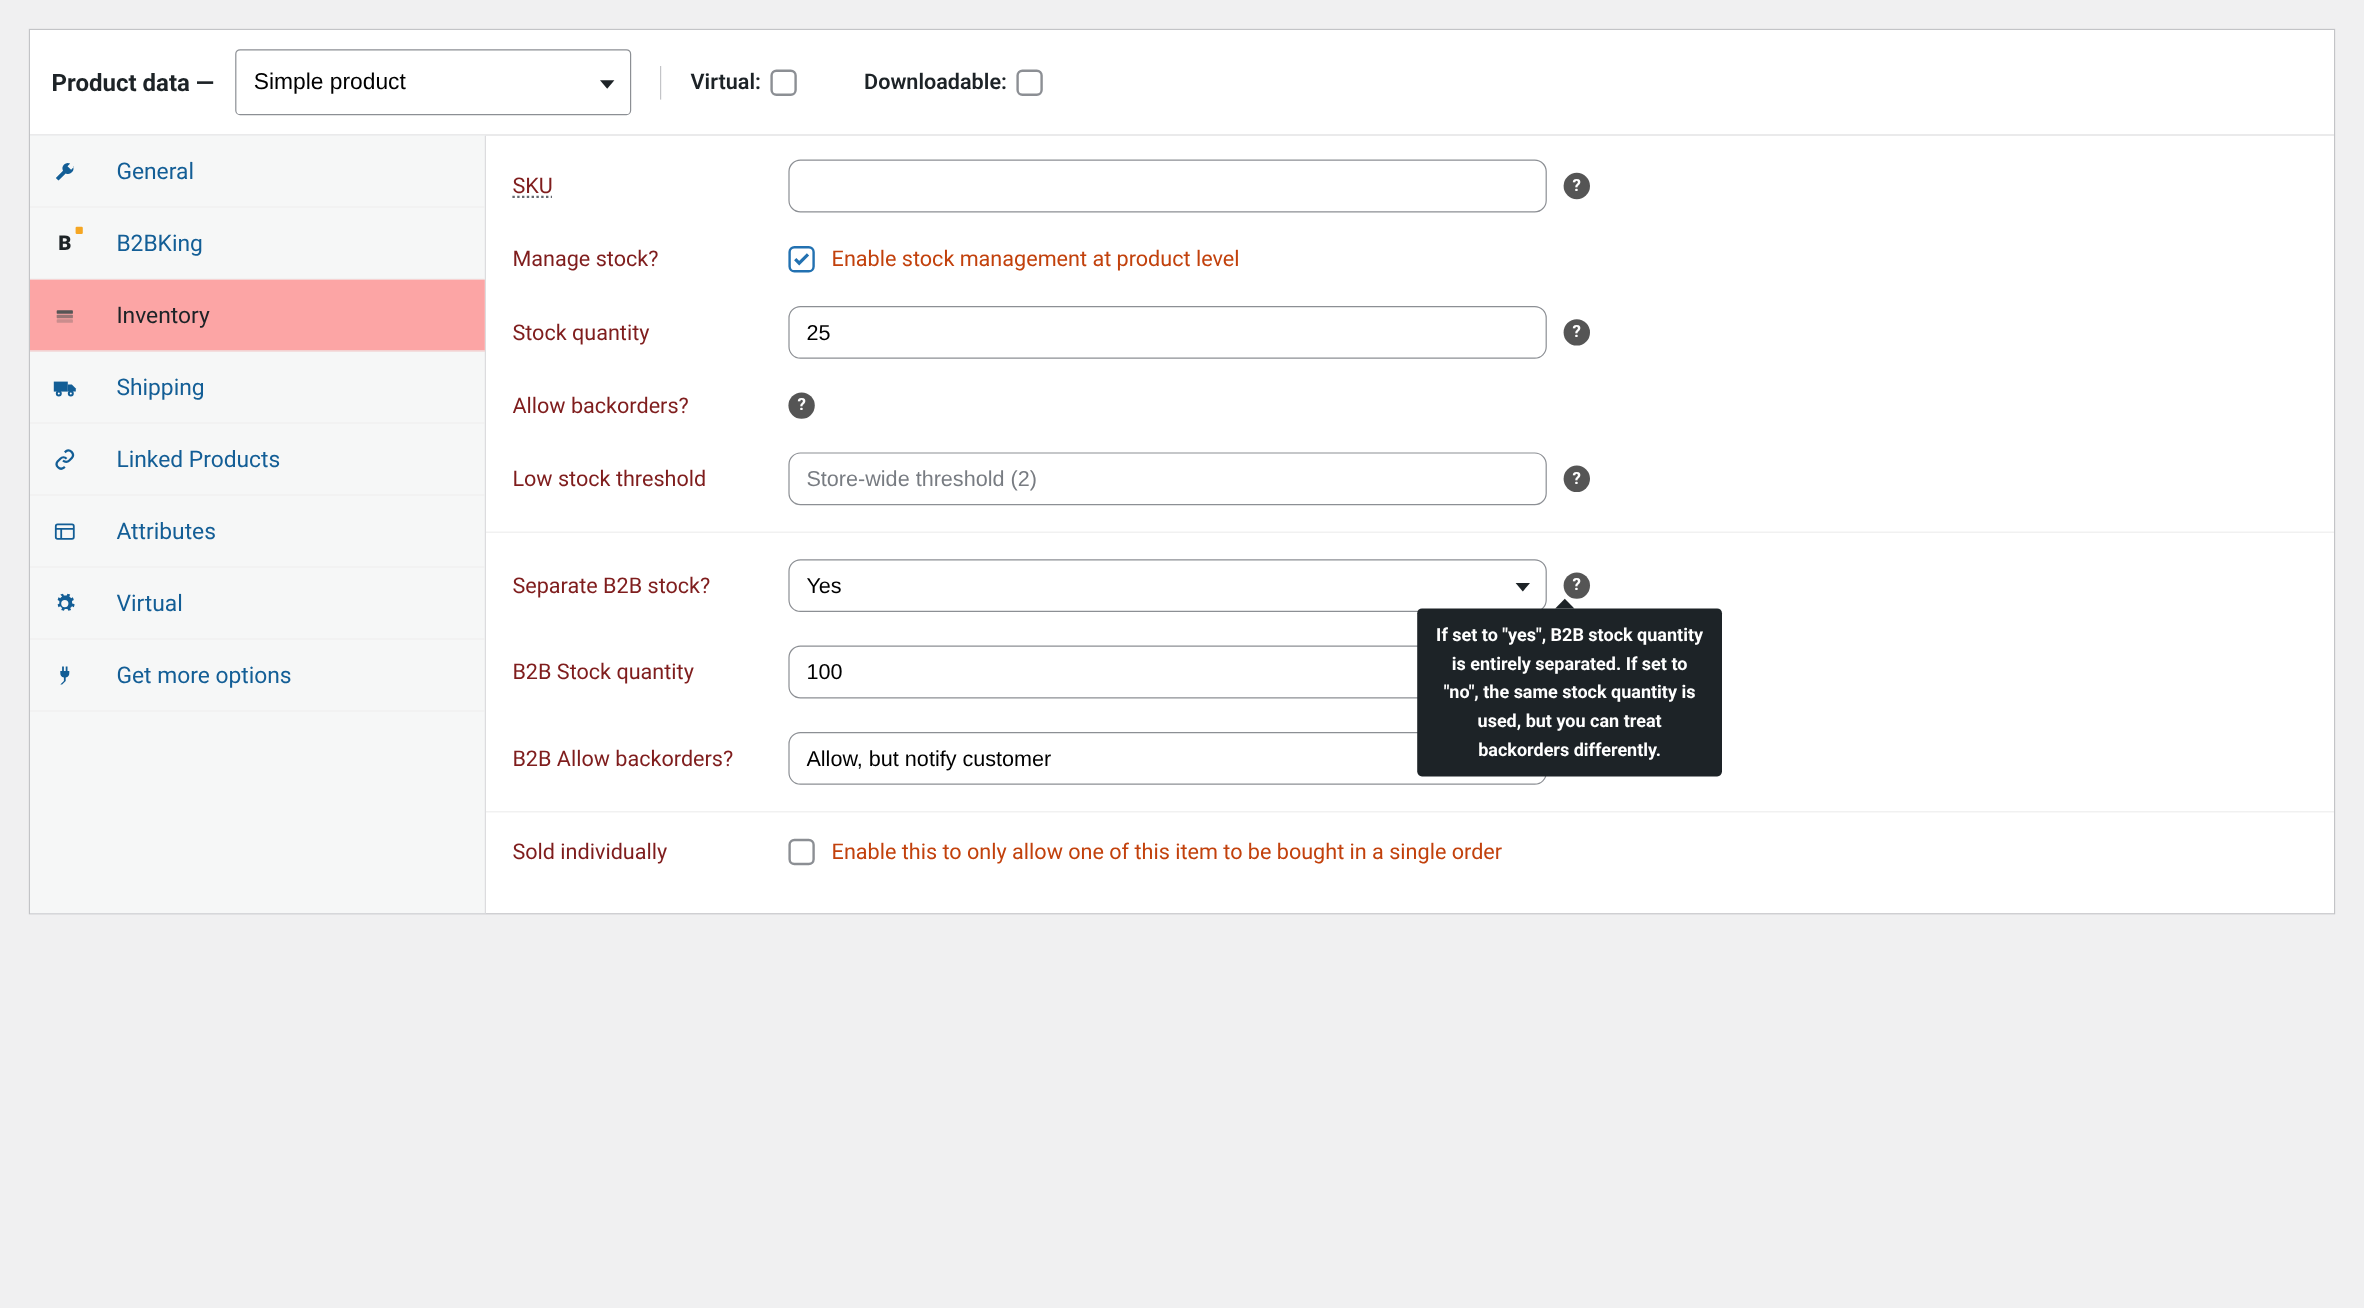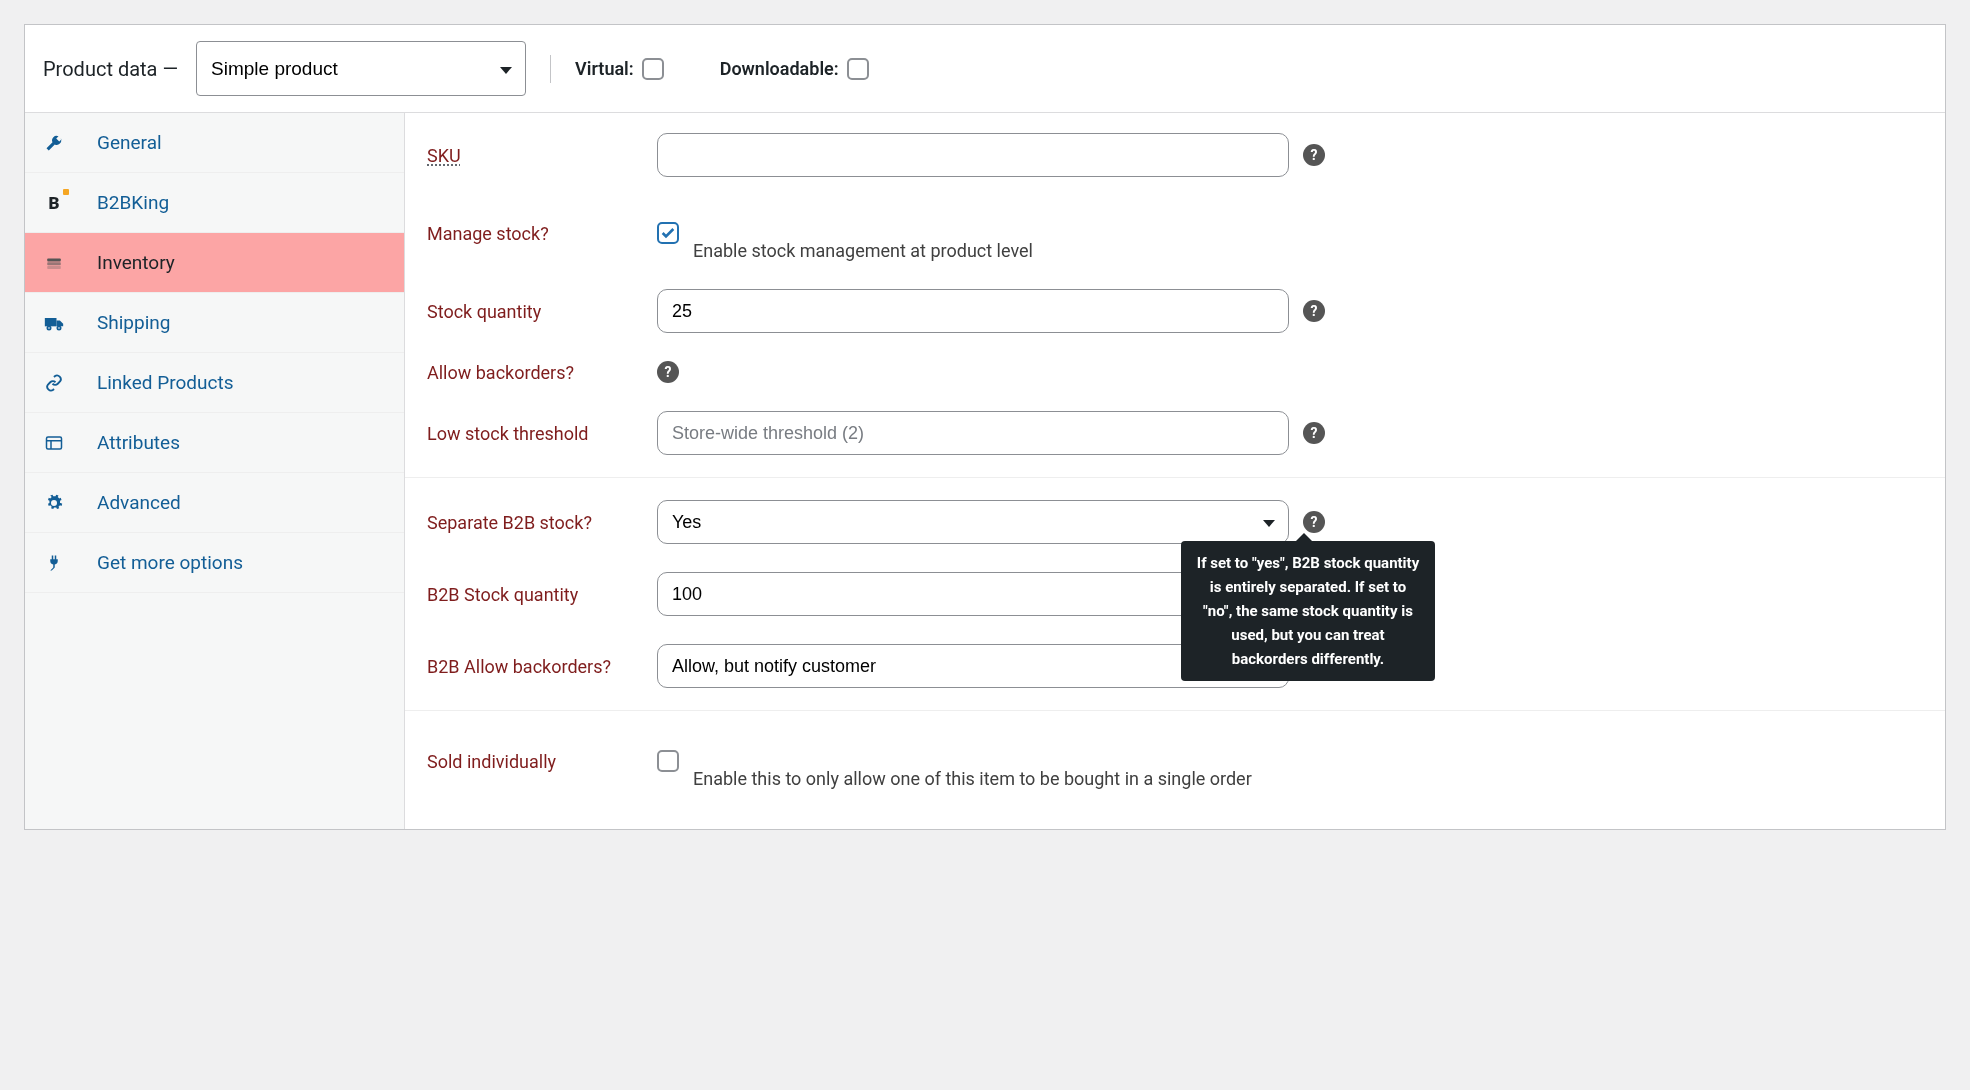--- a/index.html
+++ b/index.html
@@ -16,21 +16,21 @@
     overflow: visible;
   }
   .panel-header {
     display: flex;
     align-items: center;
     padding: 16px 18px;
     border-bottom: 1px solid #dcdcde;
     gap: 18px;
   }
   .panel-title {
-    font-weight: 400;
+    font-weight: 700;
     font-size: 20px;
   }
   .product-type-select {
     width: 330px;
     height: 55px;
     padding: 0 14px;
     font-size: 19px;
     border: 1px solid #8c8f94;
     border-radius: 4px;
     background: #fff;
@@ -165,22 +165,21 @@
     flex-shrink: 0;
     position: relative;
   }
   .divider {
     height: 1px;
     background: #eee;
     margin: 8px 0;
   }
   .inline-desc {
     font-size: 18px;
-    color: #404040;
-    margin-top: 35px;
+    color: #c2410c;
   }
   .tooltip {
     position: absolute;
     background: #1d2327;
     color: #fff;
     font-size: 15px;
     line-height: 1.6;
     padding: 10px 14px;
     border-radius: 4px;
     width: 254px;
@@ -287,21 +286,21 @@
             </svg>
         </span>
         <span>Attributes</span>
       </div>
       <div class="tab">
         <span class="ticon">
           <svg width="18" height="18" viewBox="0 0 24 24" fill="#135e96">
               <path d="M12 8a4 4 0 100 8 4 4 0 000-8zm9 4l2 1-1 3-2-1a9 9 0 01-2 2l1 2-3 1-1-2a9 9 0 01-3 0l-1 2-3-1 1-2a9 9 0 01-2-2l-2 1-1-3 2-1a9 9 0 010-3l-2-1 1-3 2 1a9 9 0 012-2L7 2l3-1 1 2a9 9 0 013 0l1-2 3 1-1 2a9 9 0 012 2l2-1 1 3-2 1a9 9 0 010 3z"></path>
             </svg>
         </span>
-        <span>Advanced</span>
+        <span>Virtual</span>
       </div>
       <div class="tab">
         <span class="ticon">
           <svg width="18" height="18" viewBox="0 0 24 24" fill="#135e96">
               <path d="M9 2v5H7v2a5 5 0 004 5v4l-4 4h2l4-4v-4a5 5 0 004-5V7h-2V2h-2v5h-2V2z"></path>
             </svg>
         </span>
         <span>Get more options</span>
       </div>
     </div>

